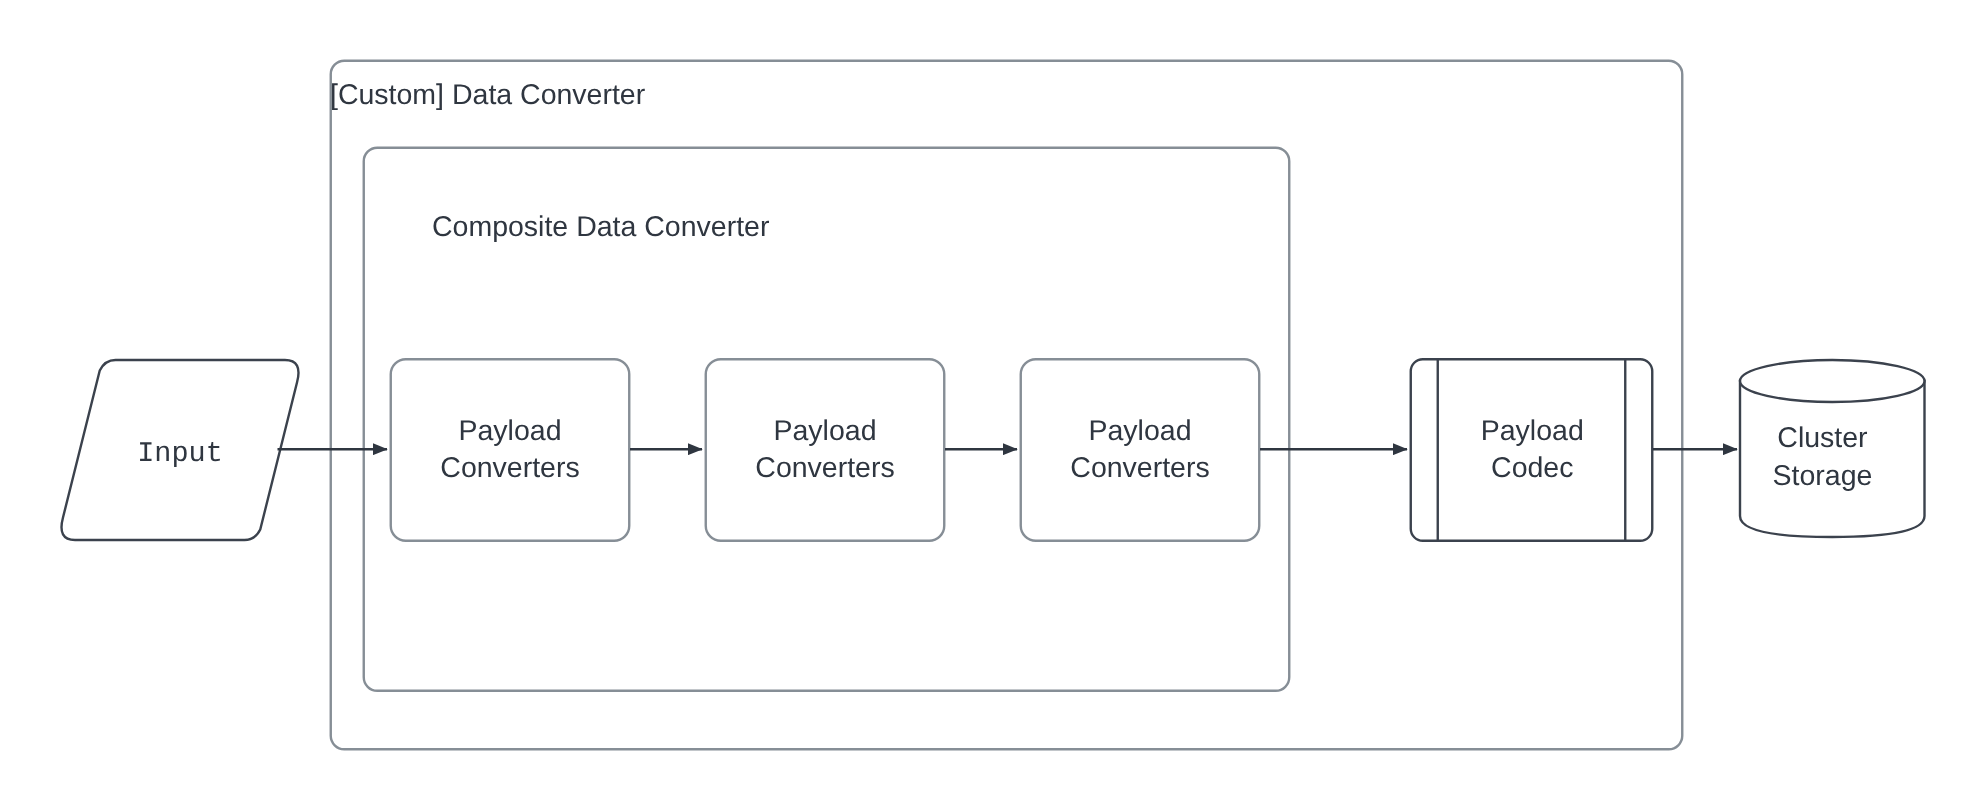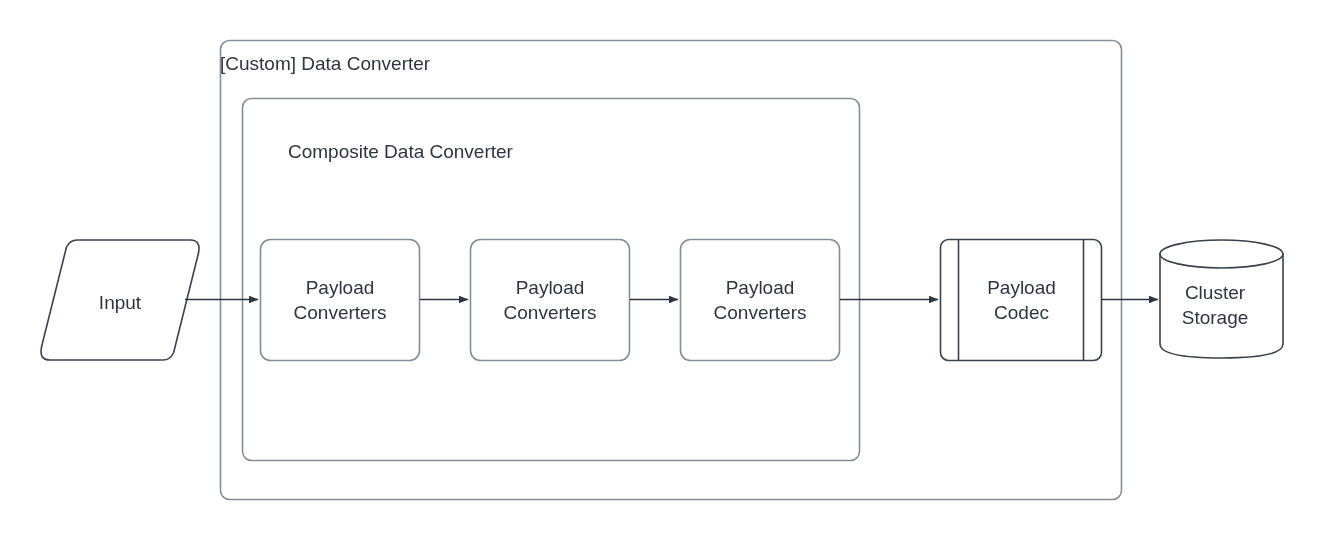--- a/index.html
+++ b/index.html
@@ -89,21 +89,21 @@
 
     <line x1="840" y1="299.5" x2="938" y2="299.5" stroke="#2f3640" stroke-width="1.6" marker-end="url(#arrowhead)"></line>
 
     <line x1="1102" y1="299.5" x2="1158" y2="299.5" stroke="#2f3640" stroke-width="1.6" marker-end="url(#arrowhead)"></line>
   </svg>
 
   <div class="container-title" style="left:220px; top:52px; width:902px;">[Custom] Data Converter</div>
 
   <div class="container-title" style="left:242px; top:140px; width:618px;margin-left:46px;">Composite Data Converter</div>
 
-  <div class="shape-label" style="left:60px; top:240px; width:120px; height:124px;">Input</div>
+  <div class="shape-label" style="left:60px; top:240px; width:120px; height:124px;font-family:Liberation Mono, monospace;">Input</div>
 
   <div class="shape-label" style="left:260px; top:240px; width:160px; height:120px;">Payload
 Converters</div>
 
   <div class="shape-label" style="left:470px; top:240px; width:160px; height:120px;">Payload
 Converters</div>
 
   <div class="shape-label" style="left:680px; top:240px; width:160px; height:120px;">Payload
 Converters</div>
 

